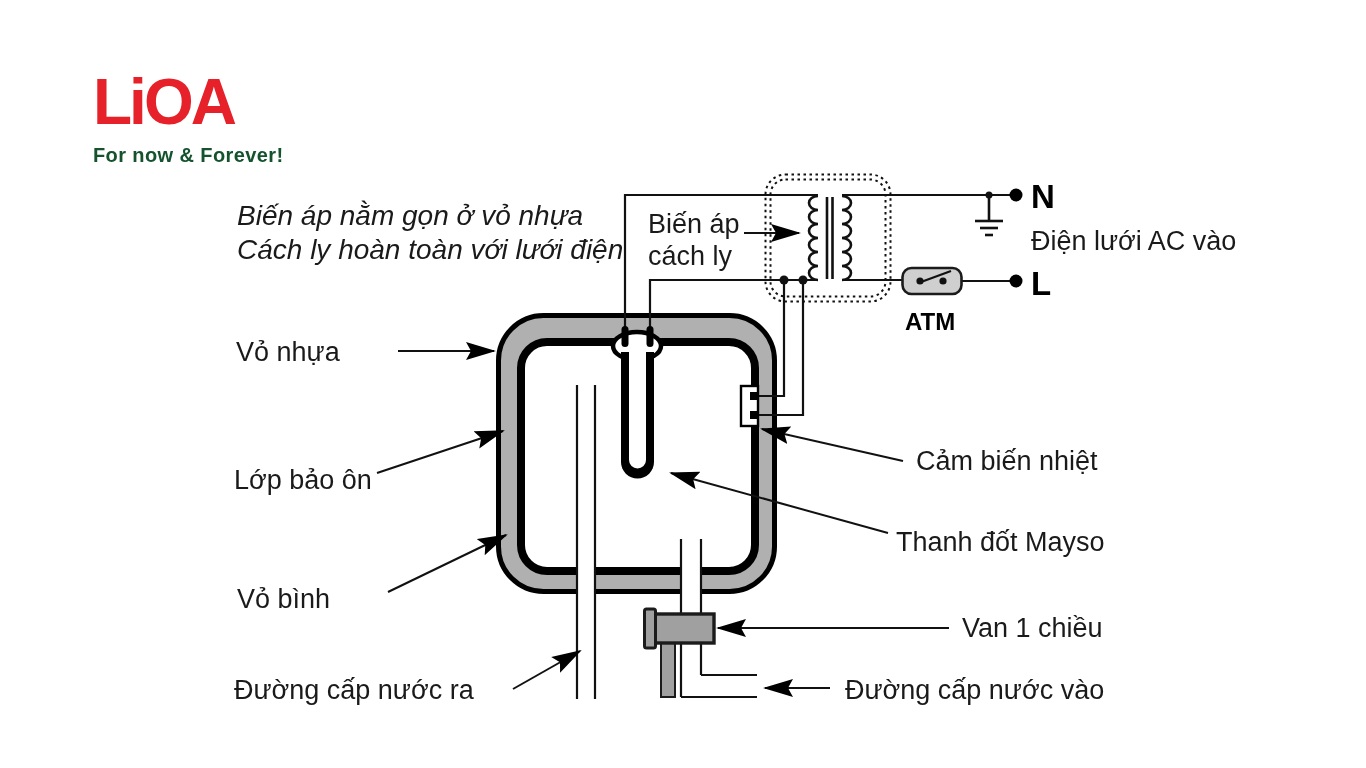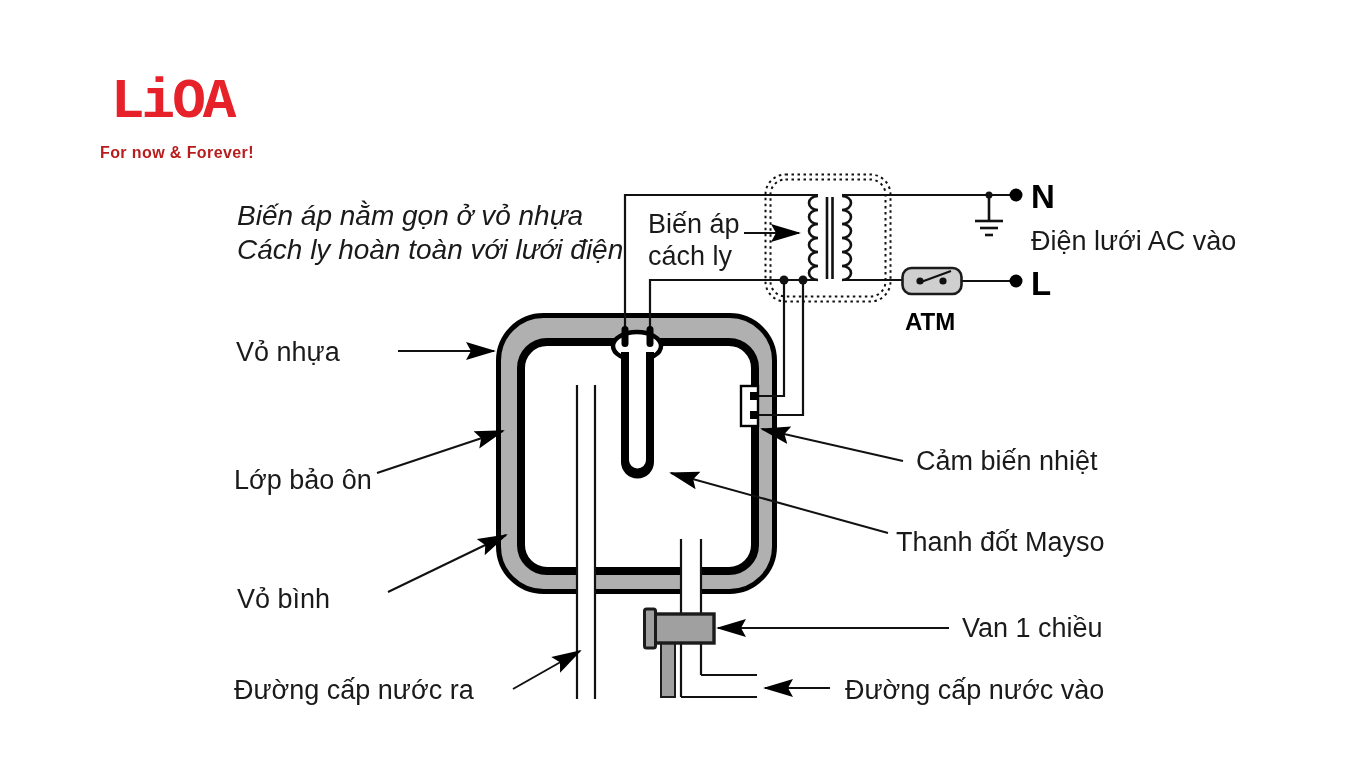--- a/index.html
+++ b/index.html
@@ -1,22 +1,22 @@
 <!DOCTYPE html>
 <html><head>
 <meta charset="utf-8">
 <style>
   html,body{margin:0;padding:0;background:#ffffff;}
   #stage{position:relative;width:1366px;height:768px;background:#ffffff;overflow:hidden;
          font-family:"Liberation Sans","DejaVu Sans",sans-serif;}
   #logo{position:absolute;left:93px;top:62px;width:320px;}
-  #logo .wordmark{font-family:Liberation Mono, monospace;font-weight:bold;
-         font-size:56px;line-height:80px;color:#e62129;letter-spacing:-3px;margin-left:18px;}
+  #logo .wordmark{font-family:Liberation Sans, sans-serif;font-weight:bold;
+         font-size:64px;line-height:80px;color:#e62129;letter-spacing:-3px;}
   #logo .tagline{font-family:"Liberation Sans","DejaVu Sans",sans-serif;font-weight:bold;
-         font-size:16px;color:#b91c1c;letter-spacing:0.4px;margin-top:2px;margin-left:7px;}
+         font-size:20px;color:#14532d;letter-spacing:0.4px;margin-top:2px;margin-left:0;}
   svg text{font-family:"Liberation Sans","DejaVu Sans",sans-serif;}
   .lbl{font-size:27px;fill:#1a1a1a;}
   .note{font-size:28px;font-style:italic;fill:#1a1a1a;}
   .big{font-size:33px;font-weight:bold;fill:#000000;}
   .atm{font-size:24px;font-weight:bold;fill:#000000;}
 </style>
 </head>
 <body>
 
 <div id="stage">

